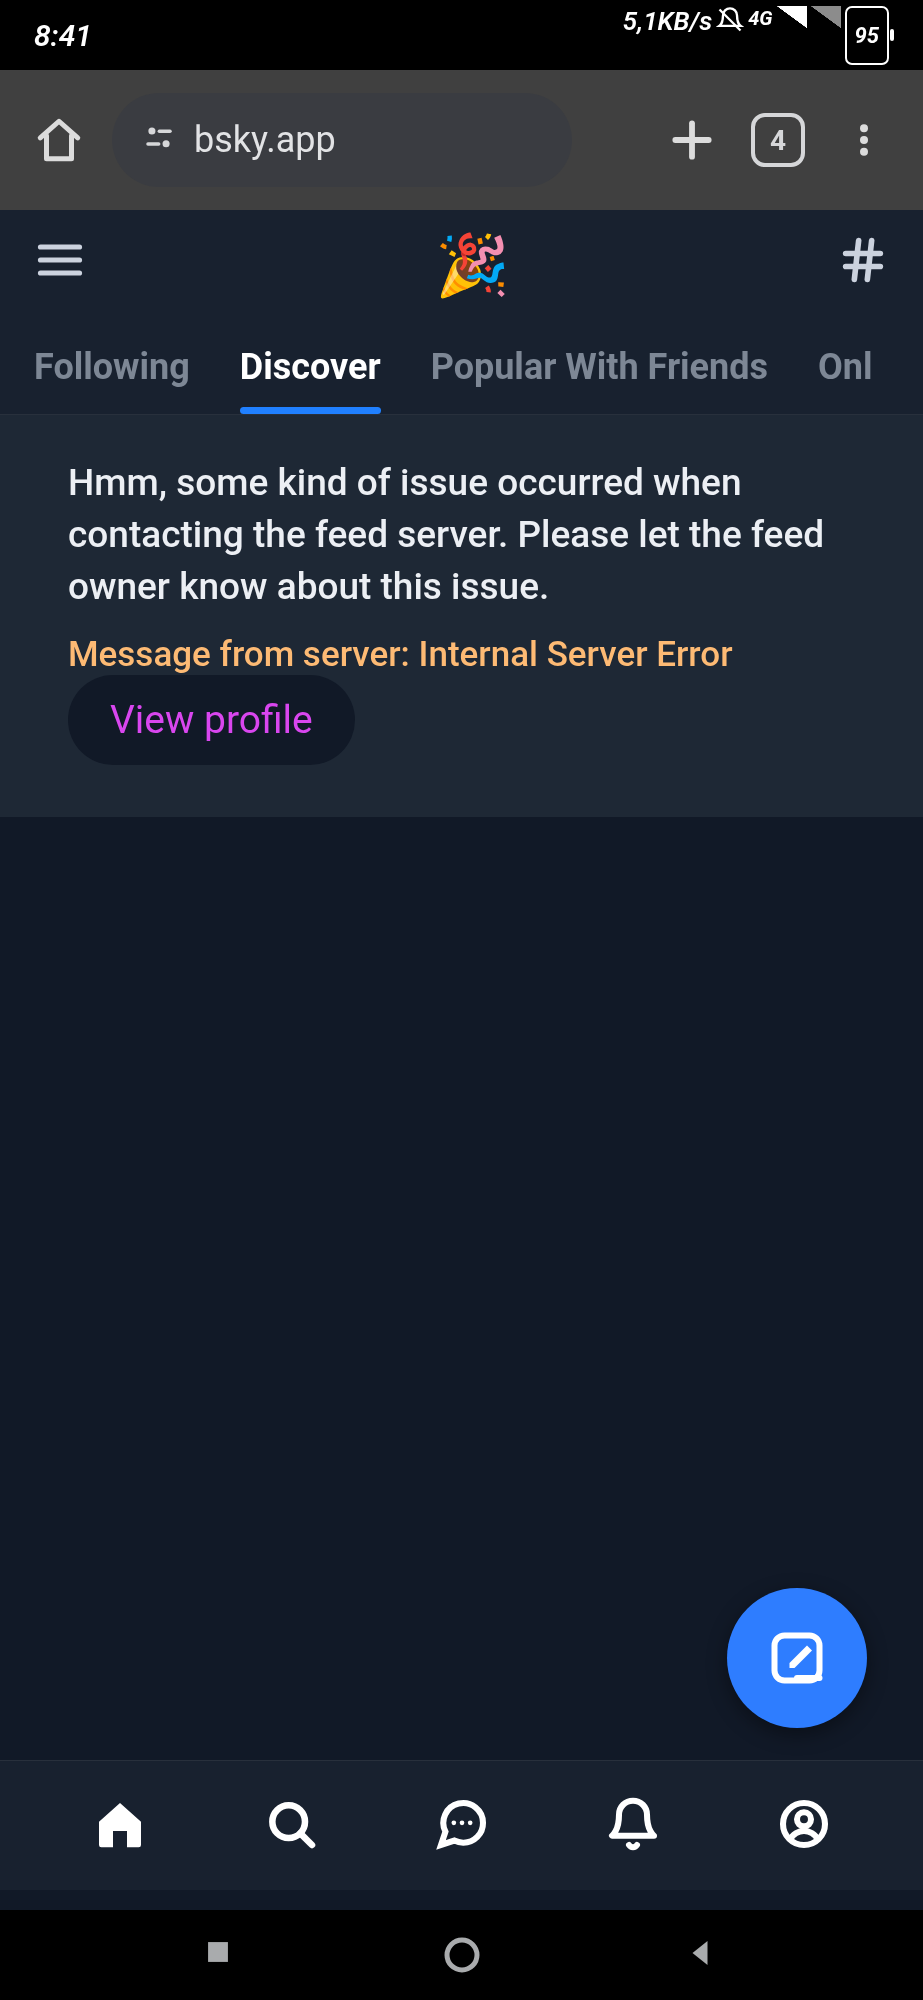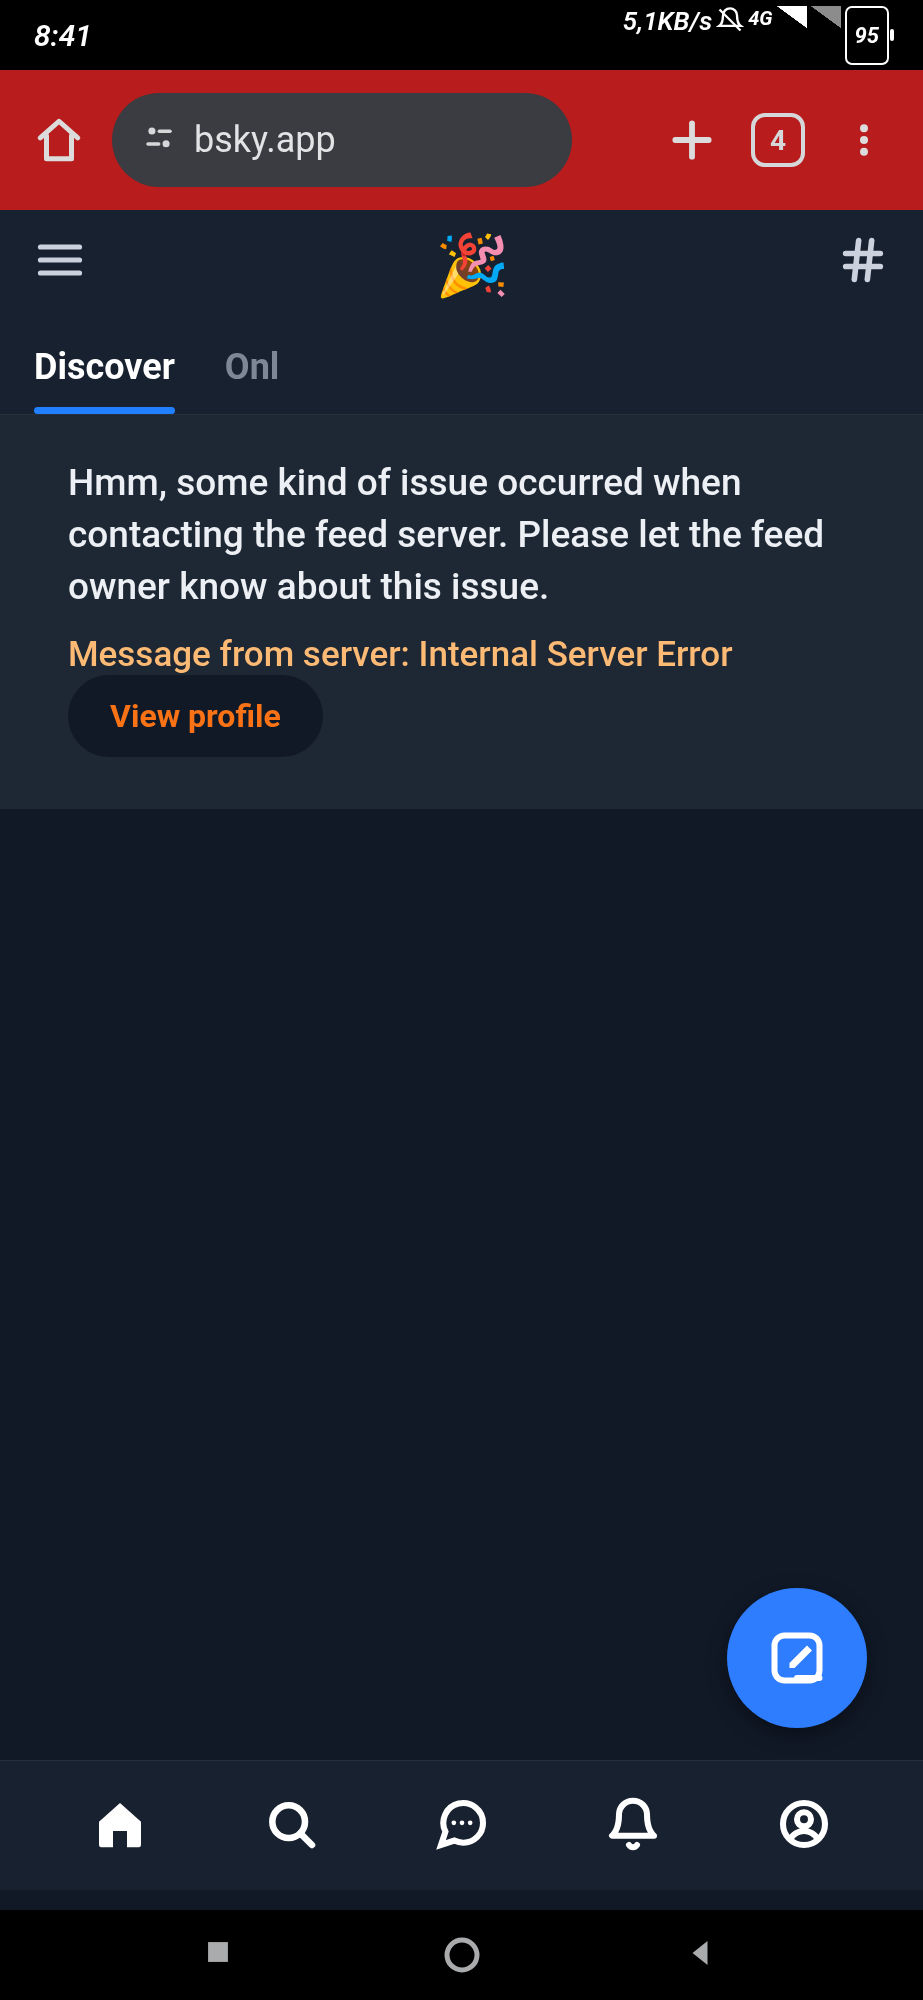--- a/index.html
+++ b/index.html
@@ -44,21 +44,21 @@
     right: -7px; top: 50%;
     transform: translateY(-50%);
     width: 4px; height: 12px;
     background: #fff;
     border-radius: 2px;
   }
 
   
   .browser-bar {
     height: 140px;
-    background: #b91c1c;
+    background: #404040;
     display: flex;
     align-items: center;
     padding: 0 26px;
     gap: 20px;
   }
   .browser-bar .icon-btn {
     width: 66px; height: 66px;
     display: flex; align-items: center; justify-content: center;
     color: #dcdcdc;
   }
@@ -149,23 +149,23 @@
     margin-bottom: 22px;
   }
   .error-sub {
     font-size: 35px;
     color: #fdba74;
     font-weight: 500;
   }
   .view-profile-btn {
     display: inline-block;
     background: #111927;
-    color: #f97316;
-    font-size: 32px;
-    font-weight: 700;
+    color: #d946ef;
+    font-size: 39px;
+    font-weight: 400;
     padding: 22px 42px;
     border-radius: 56px;
   }
 
   
   .fab {
     position: absolute;
     right: 56px;
     top: 1588px;
     width: 140px; height: 140px;
@@ -281,21 +281,23 @@
     <svg viewBox="0 0 24 24" width="52" height="52" fill="none" stroke="#cbd2de" stroke-width="2.6" stroke-linecap="round">
         <line x1="4" y1="9" x2="20" y2="9"></line>
         <line x1="4" y1="15" x2="20" y2="15"></line>
         <line x1="10" y1="3" x2="8" y2="21"></line>
         <line x1="16" y1="3" x2="14" y2="21"></line>
       </svg>
   </div>
 </div>
 
 <div class="feed-tabs">
+  <div class="feed-tab">Following</div>
   <div class="feed-tab active">Discover</div>
+  <div class="feed-tab">Popular With Friends</div>
   <div class="feed-tab">Onl</div>
 </div>
 
 <div class="error-panel">
   <div class="error-title">Hmm, some kind of issue occurred when contacting the feed server. Please let the feed owner know about this issue.</div>
   <div class="error-sub">Message from server: Internal Server Error</div>
   <div class="view-profile-btn">View profile</div>
 </div>
 
 <div class="fab">

